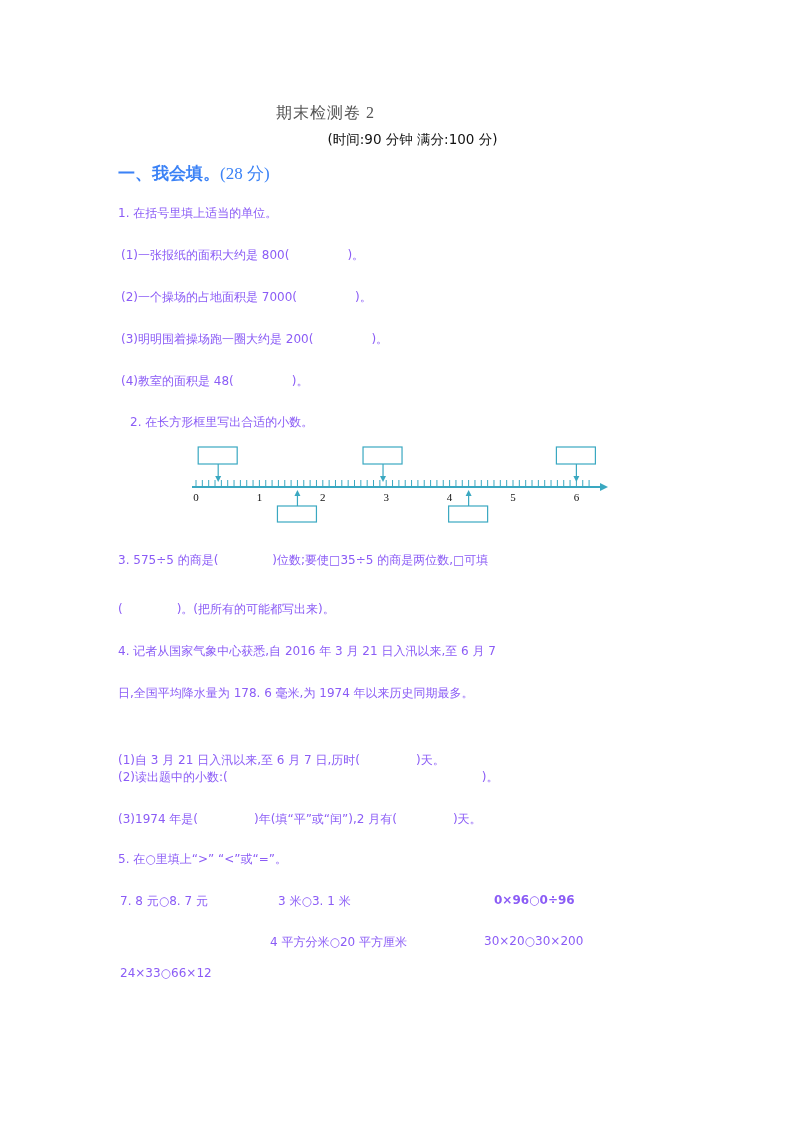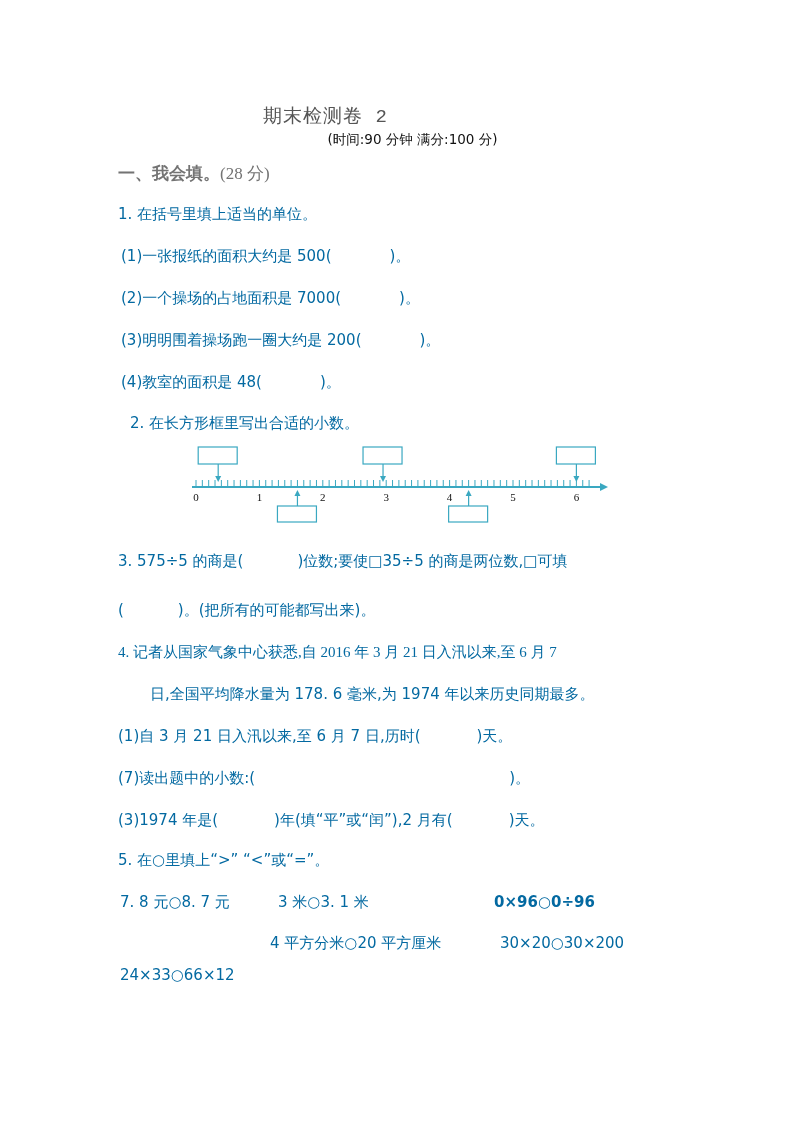--- a/index.html
+++ b/index.html
@@ -1,43 +1,43 @@
 <!DOCTYPE html>
 <html><head>
   <meta charset="utf-8">
   <style>
     html, body { margin: 0; padding: 0; background: #ffffff; }
     body { width: 793px; height: 1122px; position: relative; overflow: hidden;
            font-family: "DejaVu Sans", "Liberation Sans", sans-serif; color: #1a1a1a; }
     .abs { position: absolute; white-space: nowrap; }
-    .title { left: 0; width: 651px; top: 103px; text-align: center; font-family: Liberation Mono, monospace;
-             font-size: 19px; color: #555; letter-spacing: 1px; }
+    .title { left: 0; width: 651px; top: 103px; text-align: center; font-family: Liberation Serif, serif;
+             font-size: 16px; color: #555; letter-spacing: 1px; }
     .subtitle { left: 16px; width: 793px; top: 131px; text-align: center; font-size: 13.5px; color: #111; }
-    .section { left: 118px; top: 162px; font-size: 17px; color: #737373; font-weight: bold; }
+    .section { left: 118px; top: 162px; font-size: 17px; color: #3b82f6; font-weight: bold; }
     .section .pts { font-weight: normal; font-family: "Liberation Serif", serif; }
-    .line { left: 118px; font-size: 15px; color: #0369a1; }
+    .line { left: 118px; font-size: 12px; color: #8b5cf6; }
     .blank { display: inline-block; }
     .numline { position: absolute; left: 180px; top: 440px; width: 440px; height: 90px; }
   </style>
 </head>
 <body>
 
 <div>
 
   <div class="abs title">期末检测卷 2</div>
   <div class="abs subtitle">(时间:90 分钟    满分:100 分)</div>
 
   <div class="abs section">
     <span>一、我会填。</span><span class="pts">(28 分)</span>
   </div>
 
   <div class="abs line" style="top:205px;">1. 在括号里填上适当的单位。</div>
 
   <div class="abs line" style="top:247px;left:121px;">
-    <span>(1)</span><span>一张报纸的面积大约是 500(</span><span class="blank" style="width:58px"></span><span>)。</span>
+    <span>(1)</span><span>一张报纸的面积大约是 800(</span><span class="blank" style="width:58px"></span><span>)。</span>
   </div>
   <div class="abs line" style="top:289px;left:121px;">
     <span>(2)</span><span>一个操场的占地面积是 7000(</span><span class="blank" style="width:58px"></span><span>)。</span>
   </div>
   <div class="abs line" style="top:331px;left:121px;text-align:center;">
     <span>(3)</span><span>明明围着操场跑一圈大约是 200(</span><span class="blank" style="width:58px"></span><span>)。</span>
   </div>
   <div class="abs line" style="top:373px;left:121px;">
     <span>(4)</span><span>教室的面积是 48(</span><span class="blank" style="width:58px"></span><span>)。</span>
   </div>
@@ -136,36 +136,36 @@
       </svg>
   </div>
 
   <div class="abs line" style="top:552px;">
     <span>3. 575÷5 的商是(</span><span class="blank" style="width:54px"></span><span>)位数;要使□35÷5 的商是两位数,□可填</span>
   </div>
   <div class="abs line" style="top:601px;">
     <span>(</span><span class="blank" style="width:54px"></span><span>)。(把所有的可能都写出来)。</span>
   </div>
 
-  <div class="abs line" style="top:643px;font-family:Liberation Serif, serif;">4. 记者从国家气象中心获悉,自 2016 年 3 月 21 日入汛以来,至 6 月 7</div>
-  <div class="abs line" style="top:685px;margin-left:32px;">日,全国平均降水量为 178. 6 毫米,为 1974 年以来历史同期最多。</div>
+  <div class="abs line" style="top:643px;">4. 记者从国家气象中心获悉,自 2016 年 3 月 21 日入汛以来,至 6 月 7</div>
+  <div class="abs line" style="top:685px;">日,全国平均降水量为 178. 6 毫米,为 1974 年以来历史同期最多。</div>
 
-  <div class="abs line" style="top:727px;">
+  <div class="abs line" style="top:752px;">
     <span>(1)自 3 月 21 日入汛以来,至 6 月 7 日,历时(</span><span class="blank" style="width:56px"></span><span>)天。</span>
   </div>
   <div class="abs line" style="top:769px;">
-    <span>(7)读出题中的小数:(</span><span class="blank" style="width:254px"></span><span>)。</span>
+    <span>(2)读出题中的小数:(</span><span class="blank" style="width:254px"></span><span>)。</span>
   </div>
   <div class="abs line" style="top:811px;">
     <span>(3)1974 年是(</span><span class="blank" style="width:56px"></span><span>)年(填“平”或“闰”),2 月有(</span><span class="blank" style="width:56px"></span><span>)天。</span>
   </div>
 
   <div class="abs line" style="top:851px;">5. 在○里填上“&gt;” “&lt;”或“=”。</div>
 
   <div class="abs line" style="top:893px;left:120px;">7. 8 元○8. 7 元</div>
   <div class="abs line" style="top:893px;left:278px;">3 米○3. 1 米</div>
   <div class="abs line" style="top:893px;left:494px;font-weight:bold;">0×96○0÷96</div>
 
   <div class="abs line" style="top:934px;left:120px;margin-top:32px;">24×33○66×12</div>
   <div class="abs line" style="top:934px;left:270px;">4 平方分米○20 平方厘米</div>
-  <div class="abs line" style="top:934px;left:500px;">30×20○30×200</div>
+  <div class="abs line" style="top:934px;left:484px;">30×20○30×200</div>
 
 </div>
 
 </body></html>

